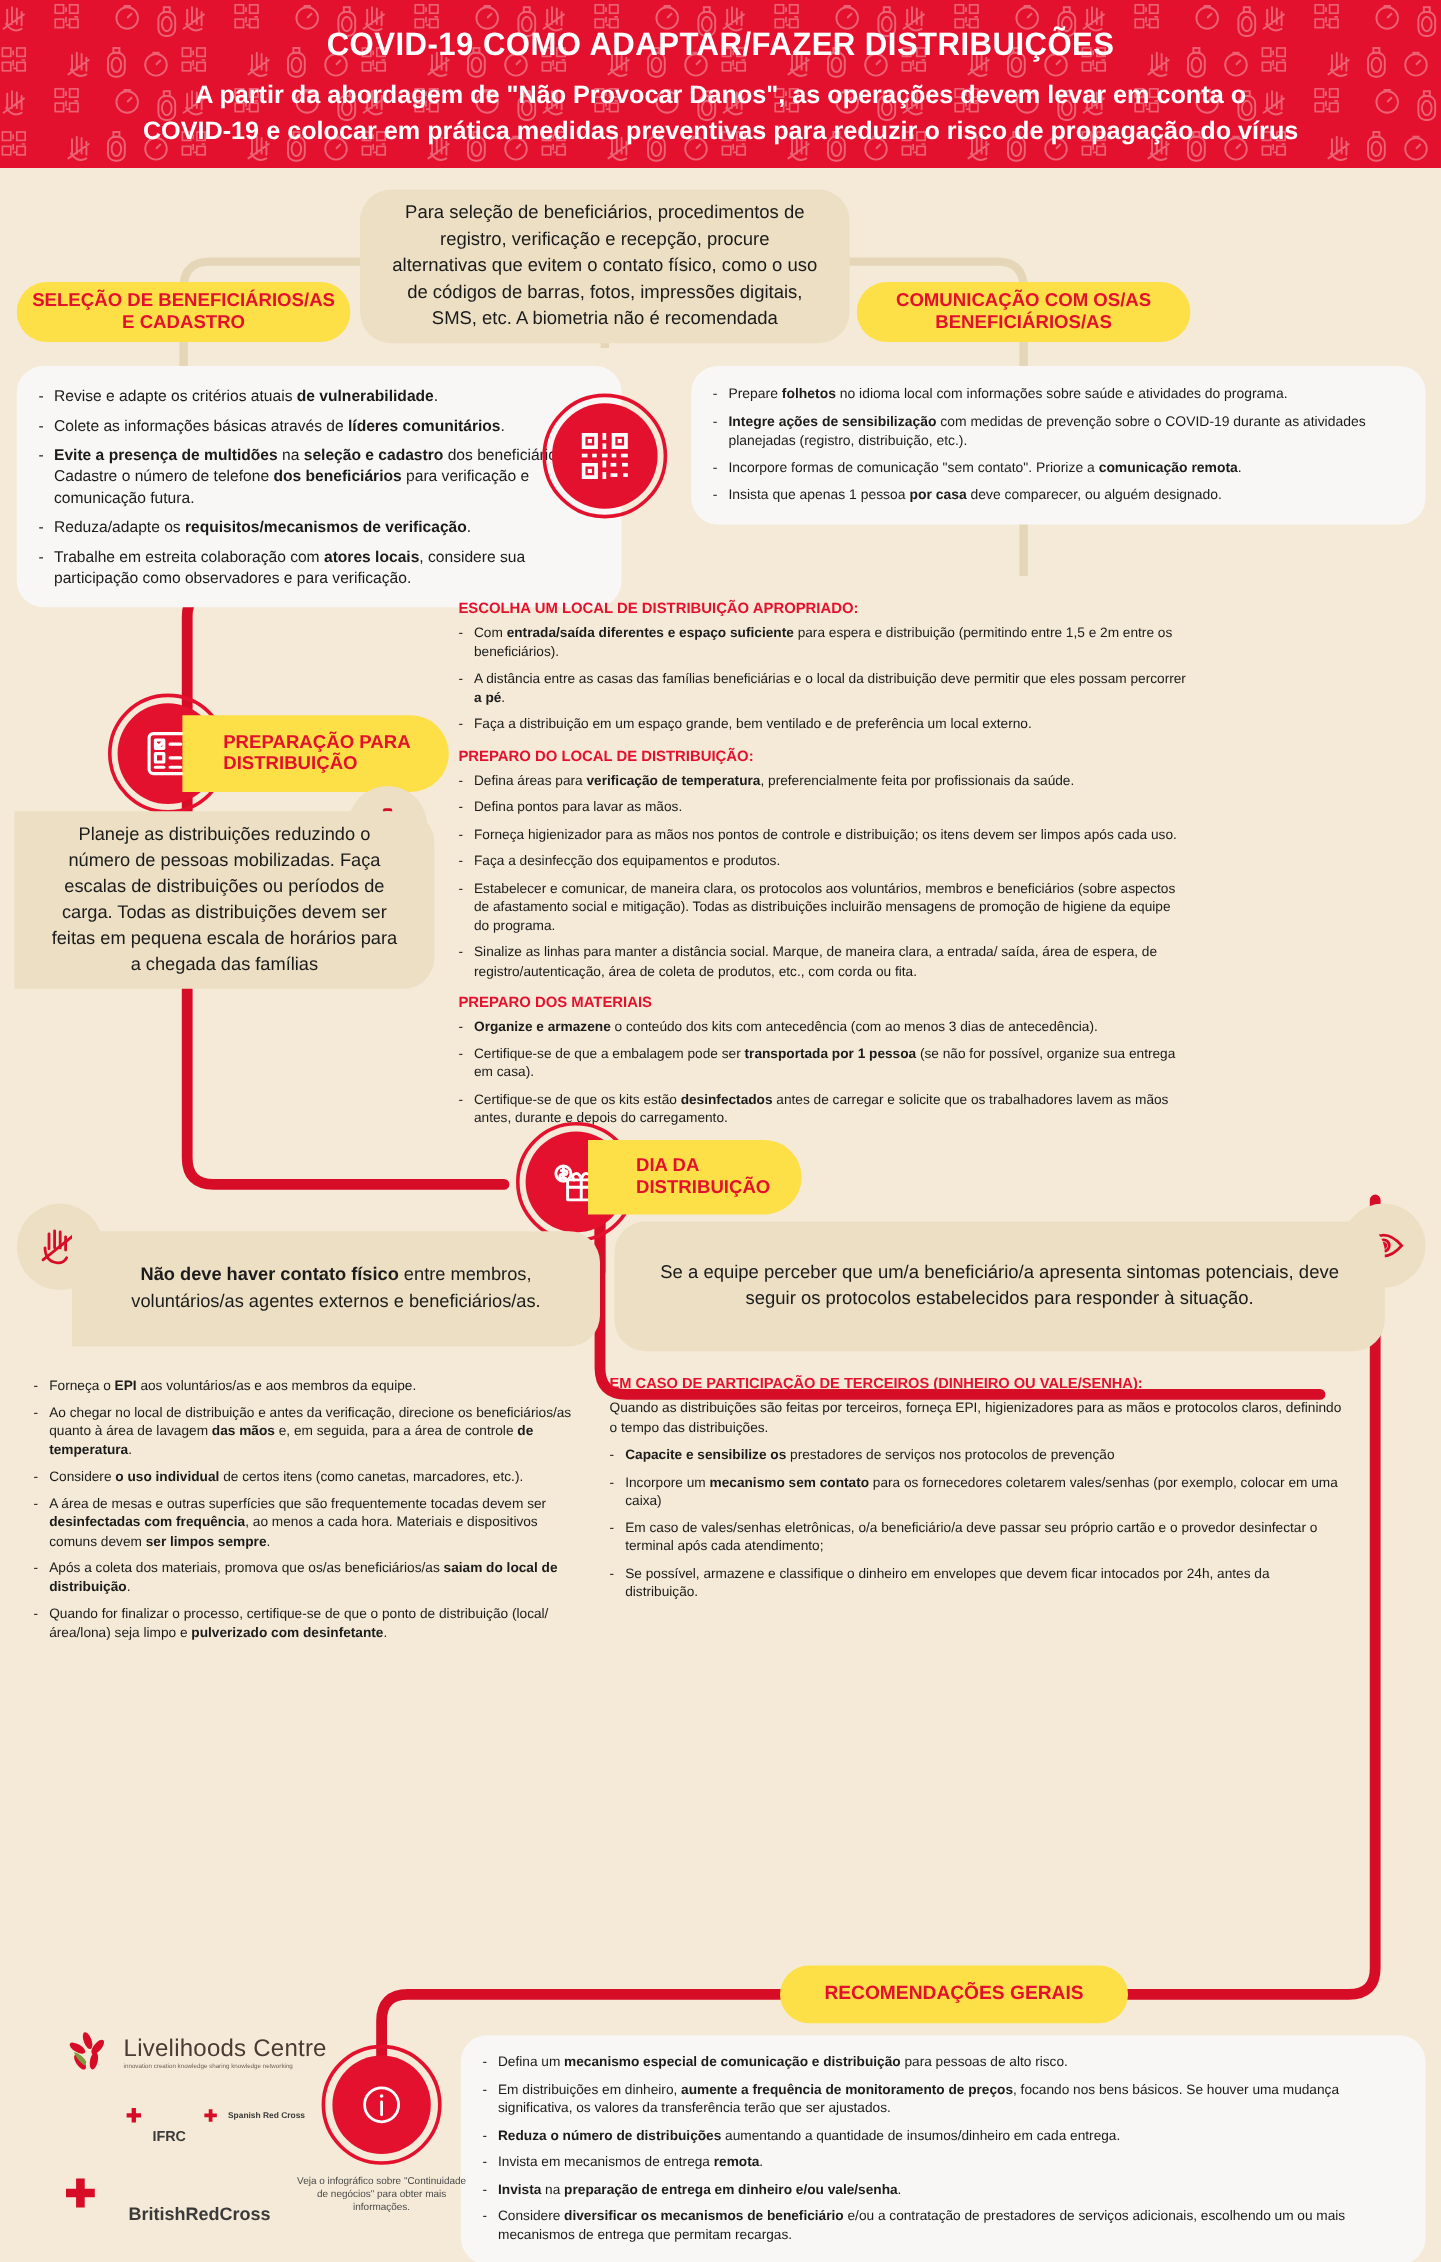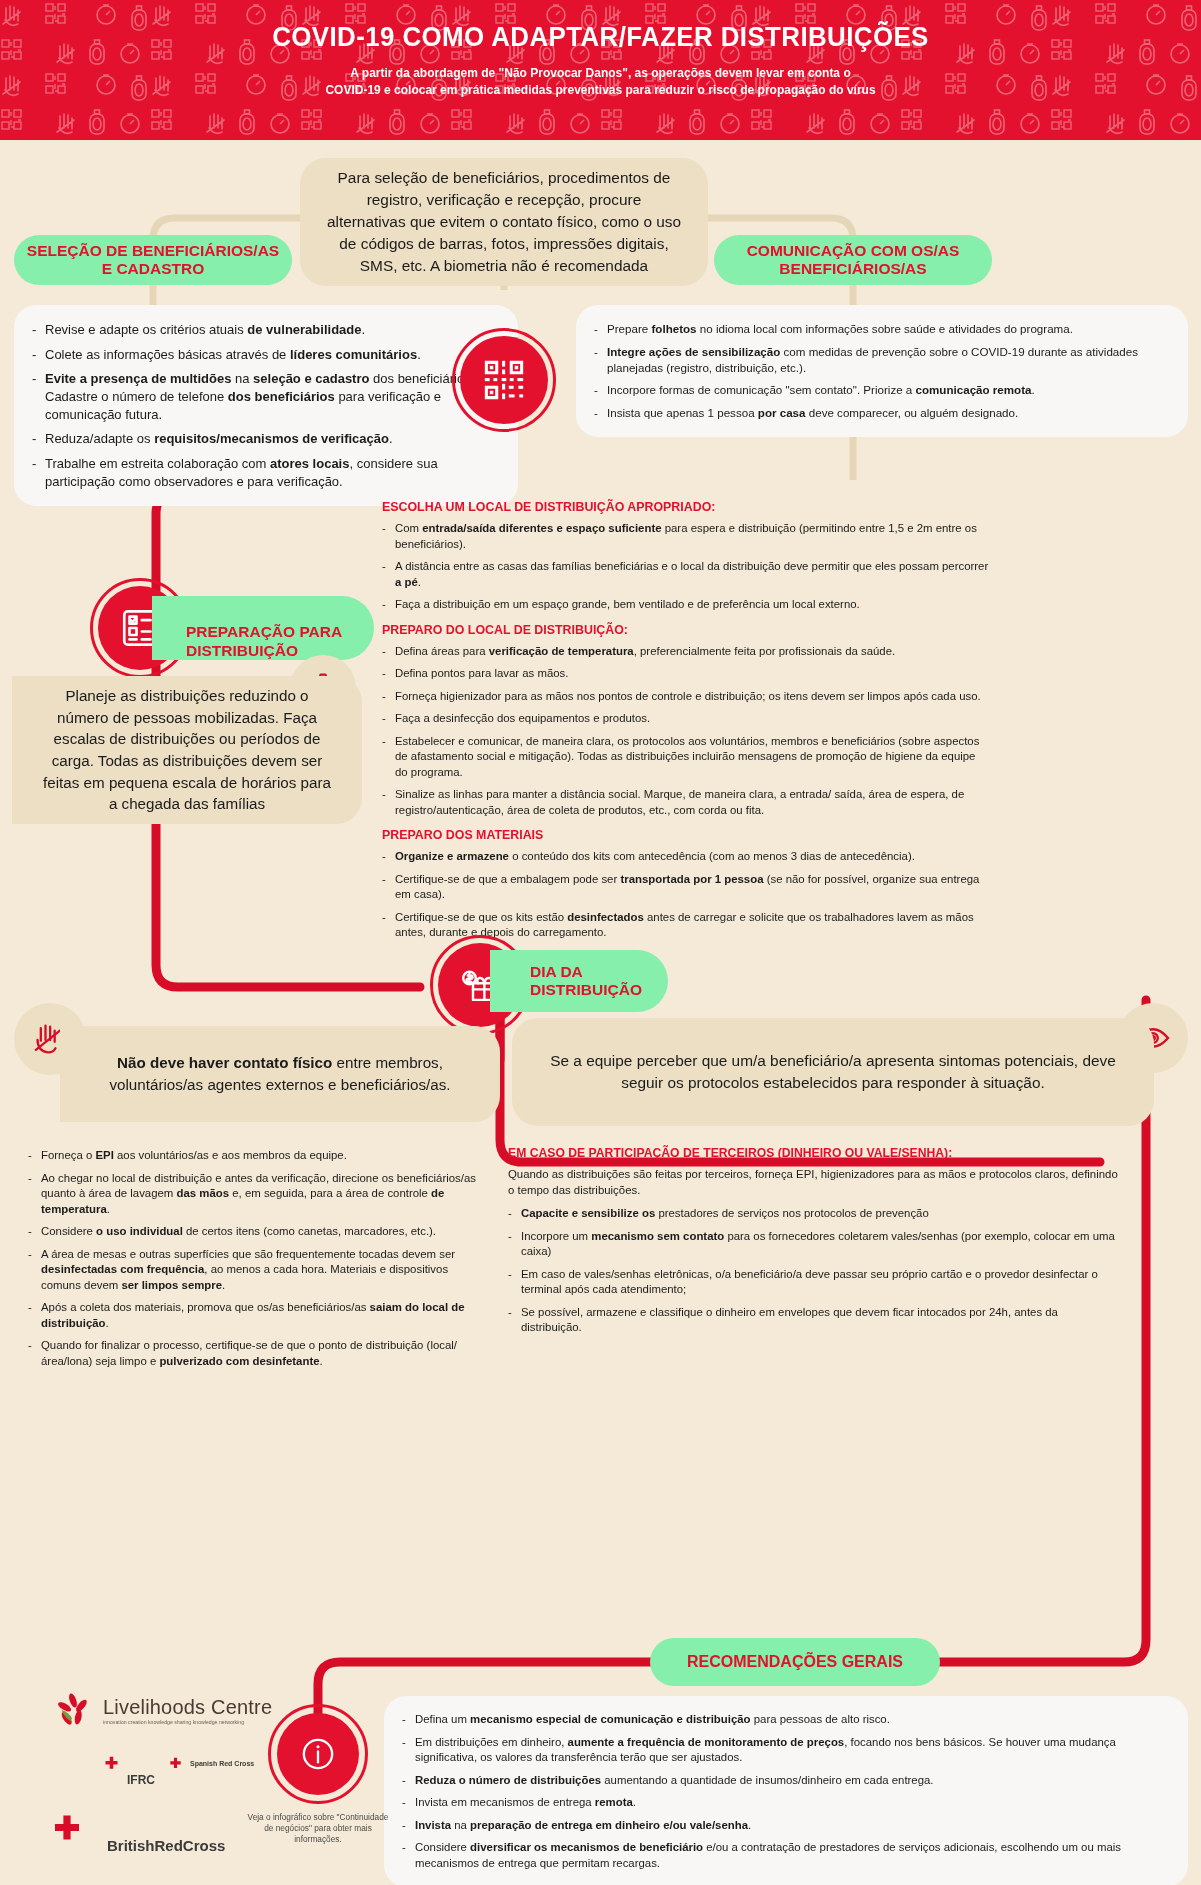--- a/index.html
+++ b/index.html
@@ -35,21 +35,21 @@
   }
   .header-title {
     font-size: 27px;
     font-weight: 800;
     letter-spacing: 0.4px;
     color: #ffffff;
     margin: 0 0 12px 0;
     transform: scaleX(0.96);
   }
   .header-sub {
-    font-size: 12px;
+    font-size: 21px;
     font-weight: 700;
     color: #ffffff;
     line-height: 1.45;
     margin: 0 auto;
     max-width: 1000px;
   }
 
   
   .flow-svg {
     position: absolute;
@@ -57,21 +57,21 @@
     width: 1201px;
     height: 1885px;
     pointer-events: none;
     z-index: 1;
   }
 
   .layer { position: absolute; z-index: 3; }
 
   
   .pill {
-    background: #86efac;
+    background: #fde047;
     border-radius: 40px;
     color: #e3112d;
     font-weight: 800;
     text-align: center;
     display: flex;
     align-items: center;
     justify-content: center;
     line-height: 1.18;
   }
 
@@ -302,21 +302,21 @@
         <rect x="6" y="5.5" width="4" height="4"></rect>
         <path d="M6.6 7.5 l1.1 1.1 l1.9 -2.2"></path>
         <rect x="6" y="12" width="4" height="4"></rect>
         <path d="M13 7.5 h5 M13 14 h5 M13 18.5 h5"></path>
         <path d="M6 18.5 h4"></path>
       </g>
     </svg>
   </div>
 </div>
 
-<div class="layer pill" style="left:152px; top:596px; width:222px; height:64px; font-size:15.5px; border-radius:0 36px 36px 0; justify-content:flex-start; padding-left:34px; text-align:left;align-items:flex-end;">
+<div class="layer pill" style="left:152px; top:596px; width:222px; height:64px; font-size:15.5px; border-radius:0 36px 36px 0; justify-content:flex-start; padding-left:34px; text-align:left;">
   <div>
     <div>PREPARAÇÃO PARA</div>
     <div>DISTRIBUIÇÃO</div>
   </div>
 </div>
 
 <div class="layer icon-chip" style="left:290px; top:655px; width:66px; height:66px;">
   <svg width="34" height="34" viewBox="0 0 24 24">
     <g fill="none" stroke="#d70d28" stroke-width="1.5" stroke-linecap="round">
       <circle cx="12" cy="13.5" r="7.5"></circle>

